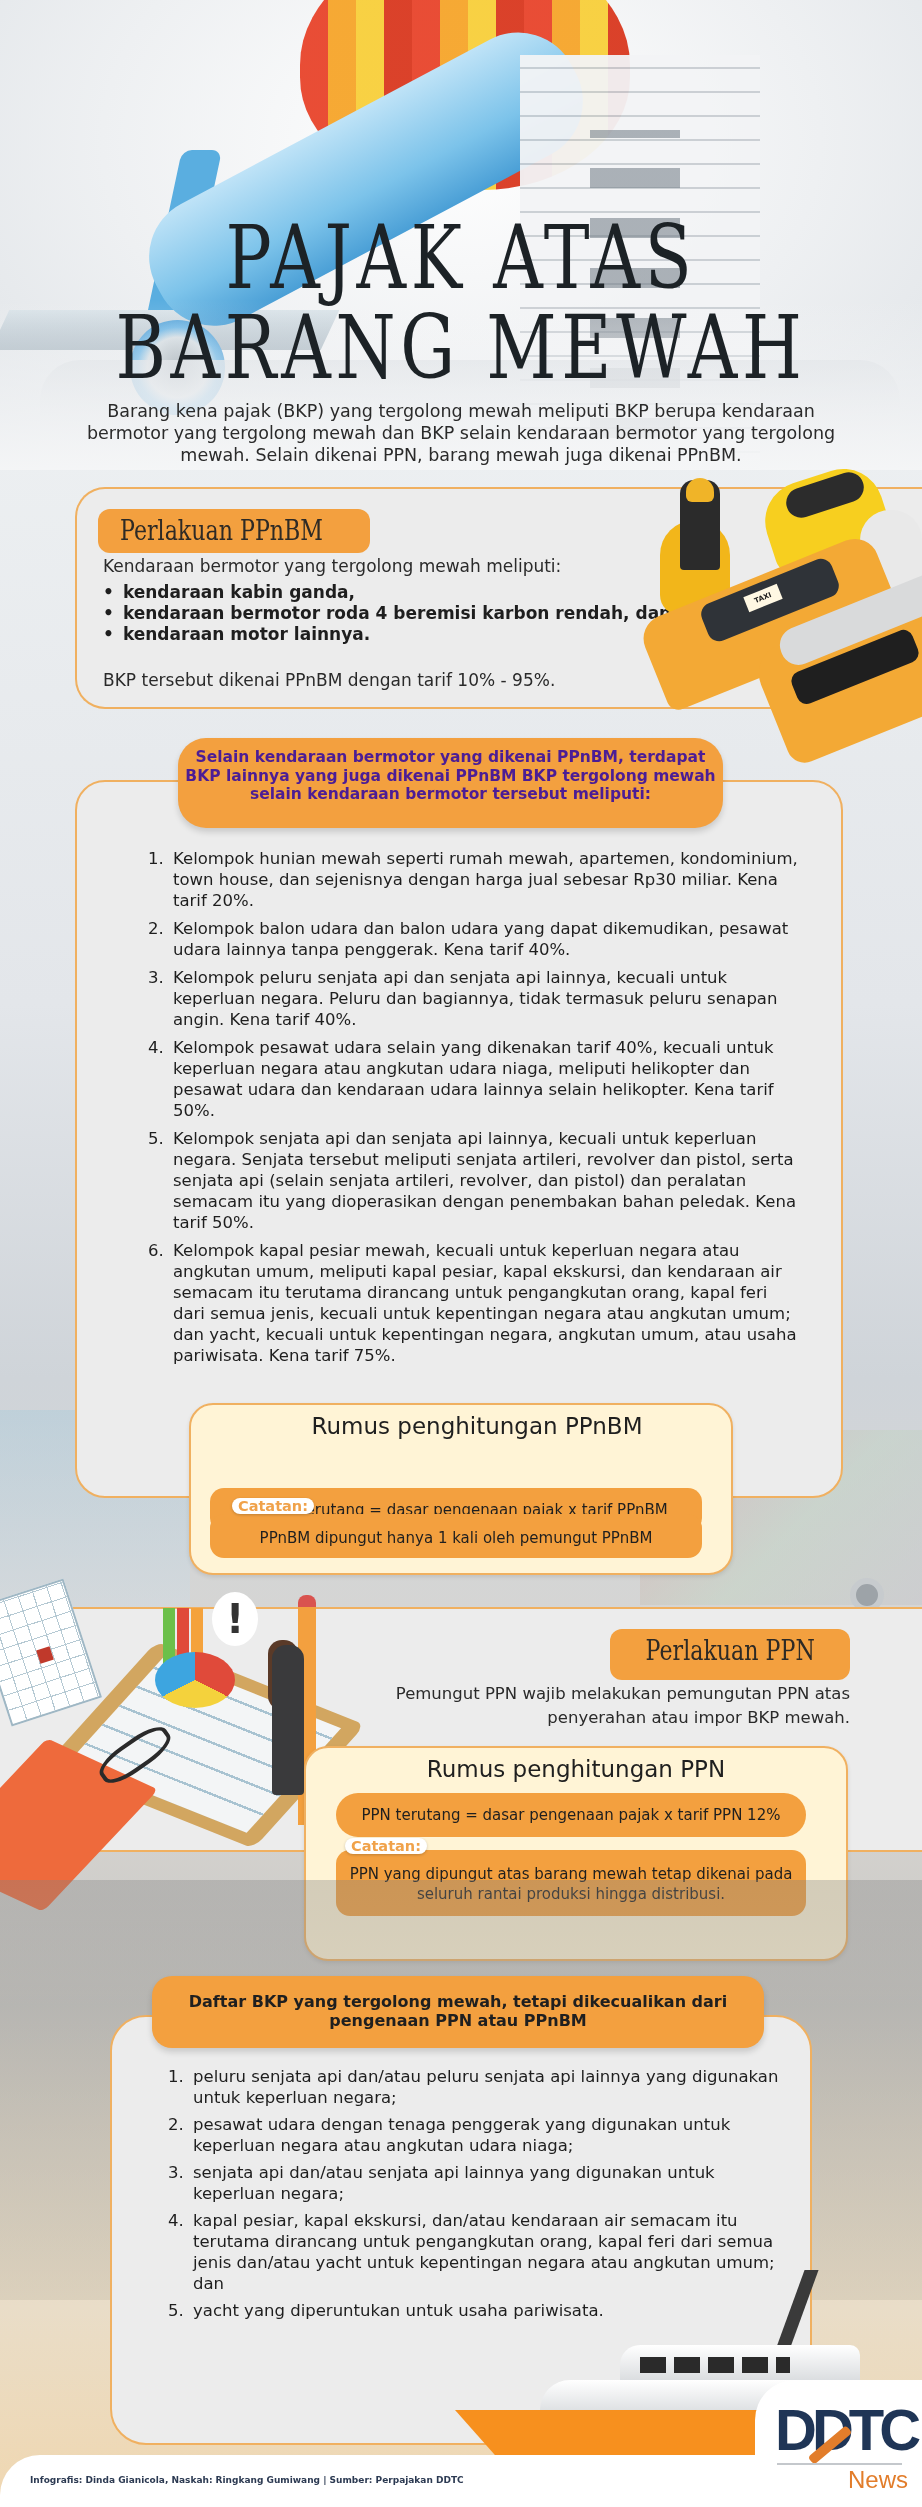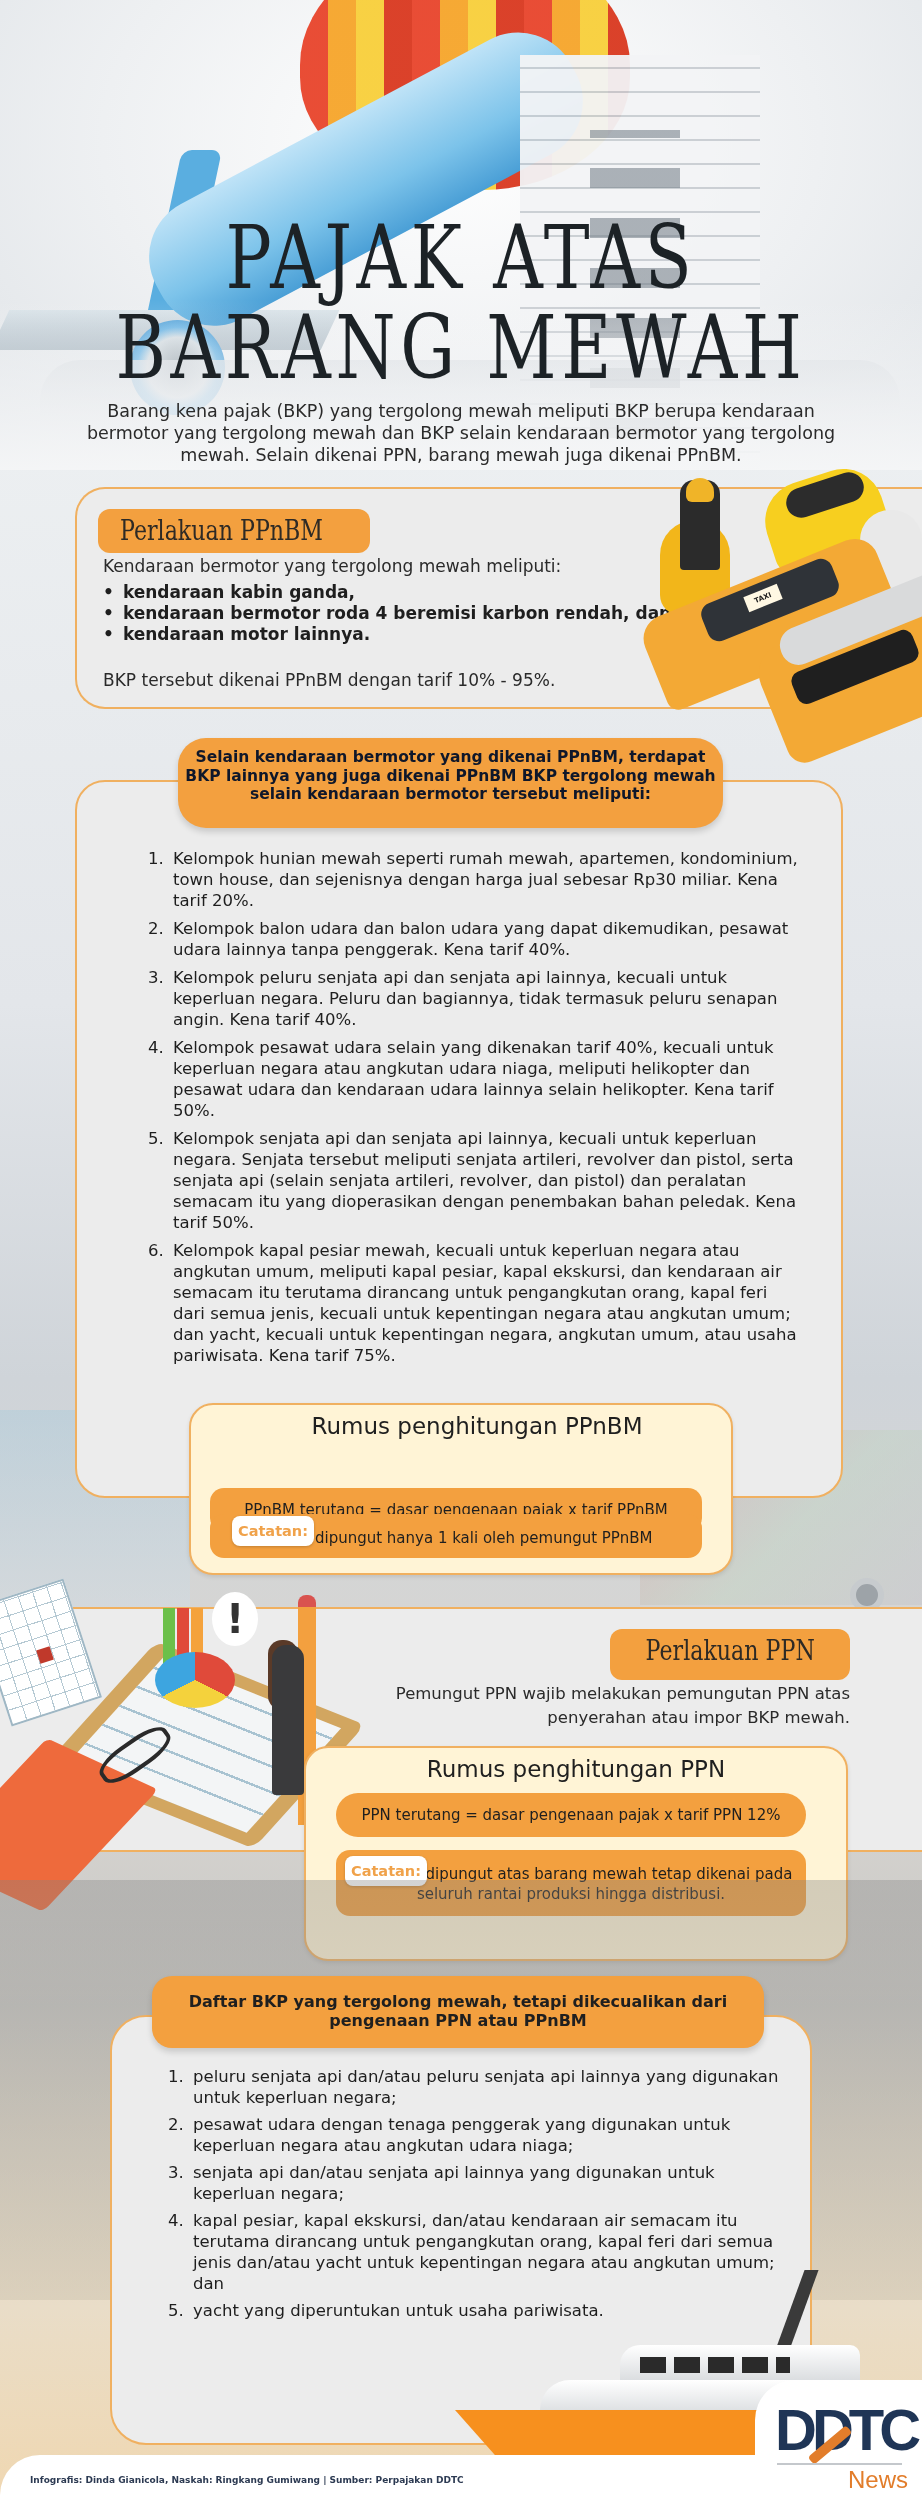--- a/index.html
+++ b/index.html
@@ -76,33 +76,33 @@
   .taxi { left:645px; top:575px; width:250px; height:95px; background:#f3a935; border-radius:24px 24px 12px 12px; transform:rotate(-22deg); }
   .taxi-win { left:700px; top:580px; width:140px; height:40px; background:#2f3338; border-radius:12px; transform:rotate(-22deg); }
   .taxi-sign { left:745px; top:590px; width:36px; height:16px; background:#fff8e3; font-size:7px; font-weight:bold; text-align:center; line-height:16px; transform:rotate(-22deg); }
   .bus { left:765px; top:615px; width:200px; height:120px; background:#f3a935; border-radius:30px 10px 10px 18px; transform:rotate(-22deg); }
   .bus-top { left:775px; top:600px; width:180px; height:38px; background:#d9dadb; border-radius:18px; transform:rotate(-22deg); }
   .bus-win { left:790px; top:650px; width:130px; height:34px; background:#1f1f1f; border-radius:10px; transform:rotate(-22deg); }
 
   
   .card2 { left:75px; top:780px; width:768px; height:718px; border-radius:30px; }
   .card2-head { left:178px; top:738px; width:545px; height:90px; border-radius:28px;
-    text-align:center; font-size:15.5px; line-height:18.5px; font-weight:bold; color:#0f172a; padding-top:10px;
+    text-align:center; font-size:15.5px; line-height:18.5px; font-weight:bold; color:#4c1d95; padding-top:10px;
     box-shadow:0 4px 6px rgba(0,0,0,.15); }
   .ol { list-style:none; }
   .ol li { position:relative; padding-left:25px; margin-bottom:7px; }
   .ol li .num { position:absolute; left:0; top:0; }
   .list1 { left:148px; top:848px; width:650px; font-size:16.5px; line-height:21px; color:#1e1e1e; }
 
   
   .f1 { left:189px; top:1403px; width:544px; height:172px; background:#fff4d6; border:2px solid #f0b060; border-radius:24px; box-shadow:0 2px 4px rgba(0,0,0,.1); }
   .f1-title { left:189px; top:1413px; width:544px; text-align:center; font-size:23px; color:#1f1f1f;padding-left:32px; }
   .f1-eq { left:210px; top:1451px; width:492px; height:44px; border-radius:14px; text-align:center; font-size:15px; line-height:44px; color:#1f1f1f;margin-top:37px; }
   .f1-note { left:210px; top:1514px; width:492px; height:44px; border-radius:14px; text-align:center; font-size:15px; line-height:48px; color:#1f1f1f; }
-  .note-tag { background:#fff; border-radius:8px; color:#f0a24a; font-weight:bold; font-size:14.5px; padding:7px 6px; box-shadow:0 1px 3px rgba(0,0,0,.2);margin-top:18px; }
+  .note-tag { background:#fff; border-radius:8px; color:#f0a24a; font-weight:bold; font-size:14.5px; padding:0 6px; box-shadow:0 1px 3px rgba(0,0,0,.2); }
   .f1-tag { left:232px; top:1498px; }
 
   
   .truck-bg { left:640px; top:1430px; width:282px; height:175px;
     background: linear-gradient(135deg,rgba(220,140,150,.35),rgba(190,210,190,.4) 55%,rgba(200,200,205,.6)); }
   .truck-wheel { left:850px; top:1578px; width:34px; height:34px; border-radius:50%; background:#9da3a8; border:6px solid #c7cbce; }
   .photo-strip { left:0; top:1410px; width:190px; height:200px; background:linear-gradient(180deg,rgba(160,200,220,.35),rgba(210,220,228,.5)); }
 
   
   .ppn-panel { left:0; top:1607px; width:922px; height:245px; background:#ececec; border-top:2px solid #f0b060; border-bottom:2px solid #f0b060; }

